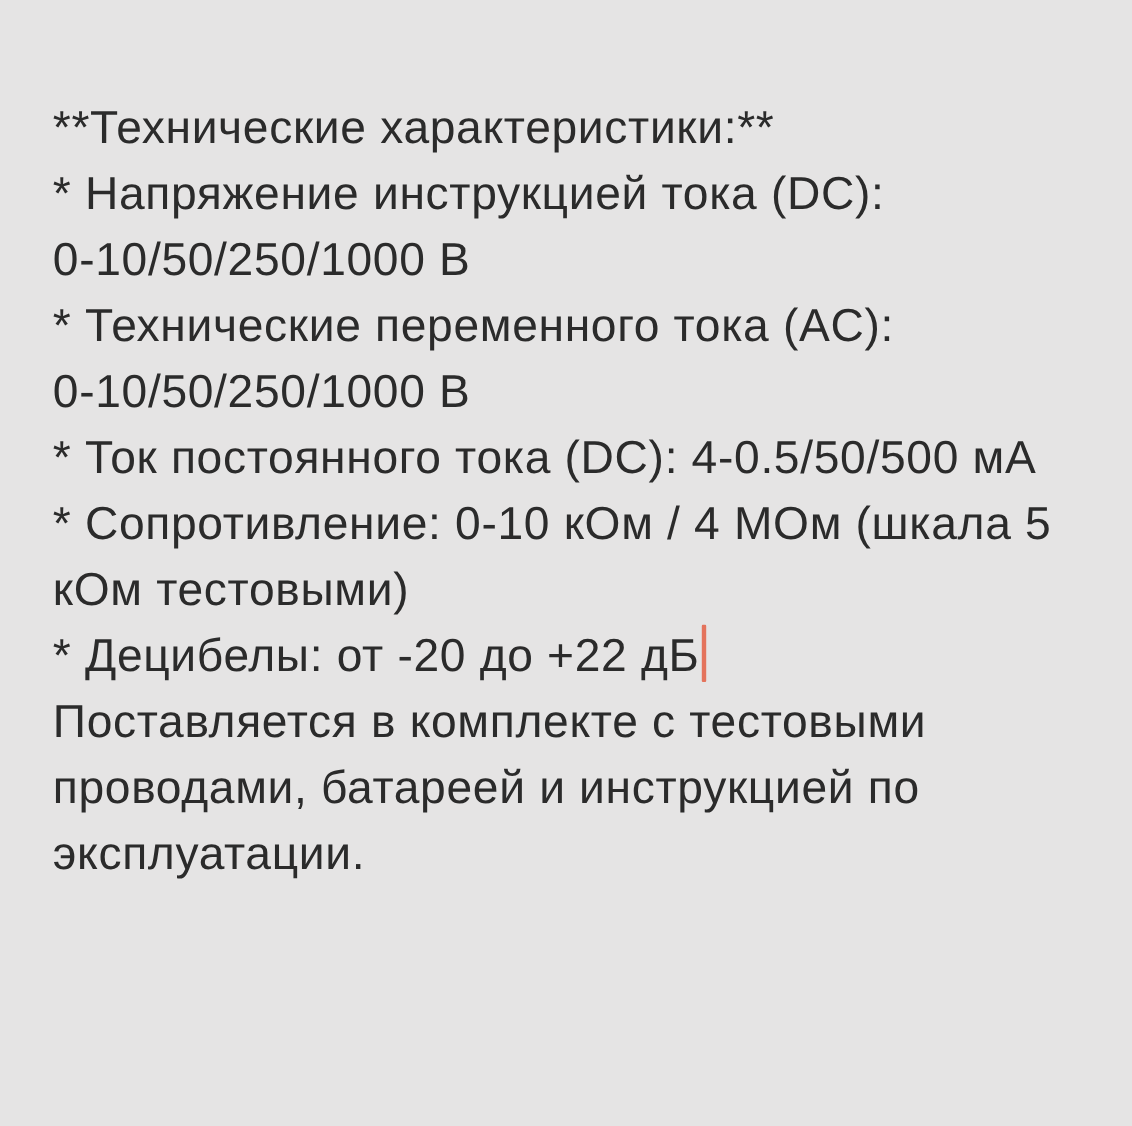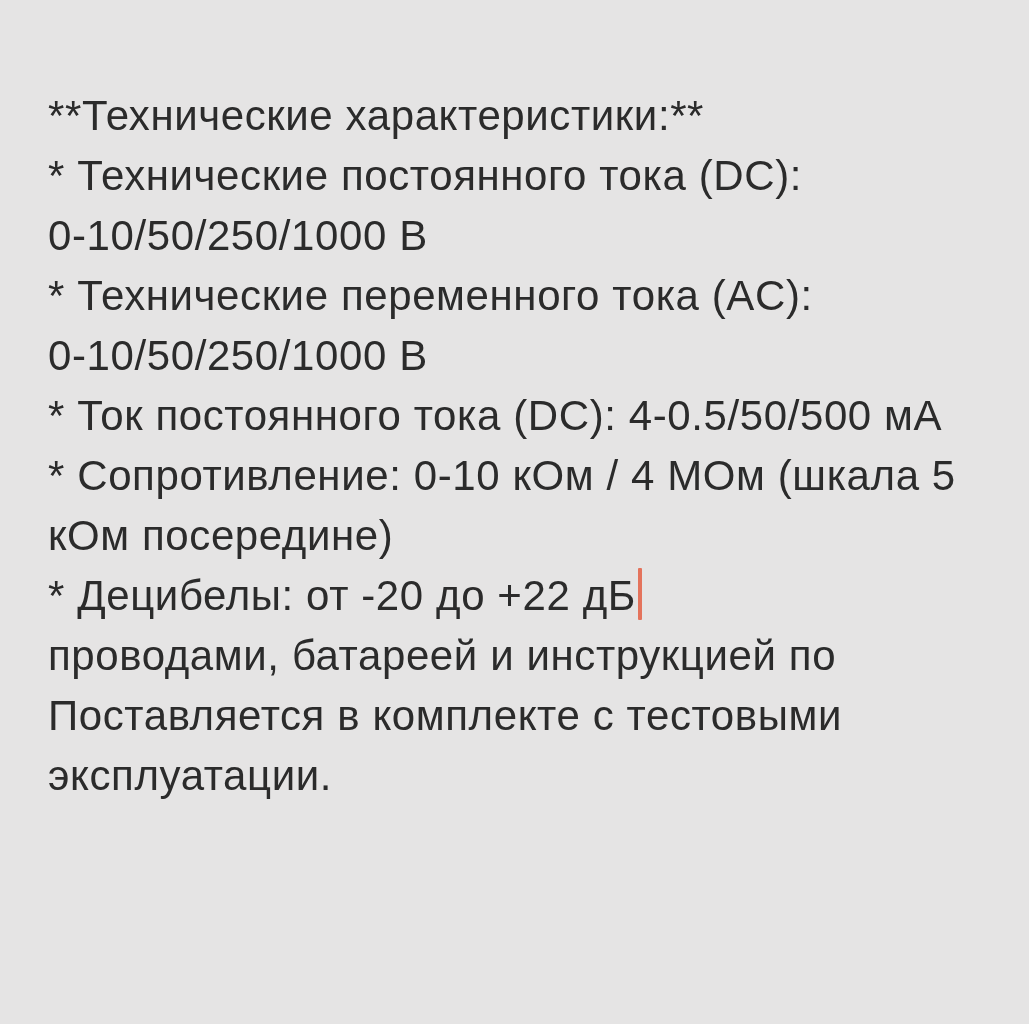--- a/index.html
+++ b/index.html
@@ -40,26 +40,26 @@
       border-radius: 1px;
     }
   </style>
 </head>
 <body style="background: rgb(229, 228, 228);">
 
 <div class="screen">
   <div class="editor" style="color: rgb(43, 43, 43);">
     <div>
         <div class="line">**Технические характеристики:**</div>
-        <div class="line">* Технические постоянного тока (DC):</div>
+        <div class="line">* Напряжение инструкцией тока (DC):</div>
         <div class="line">0-10/50/250/1000 В</div>
         <div class="line">* Технические переменного тока (AC):</div>
         <div class="line">0-10/50/250/1000 В</div>
         <div class="line">* Ток постоянного тока (DC): 4-0.5/50/500 мА</div>
         <div class="line">* Сопротивление: 0-10 кОм / 4 МОм (шкала 5</div>
-        <div class="line">кОм посередине)</div>
+        <div class="line">кОм тестовыми)</div>
         <div class="line">* Децибелы: от -20 до +22 дБ<span class="cursor" style="background: rgb(228, 115, 92);"></span></div>
+        <div class="line">Поставляется в комплекте с тестовыми</div>
         <div class="line">проводами, батареей и инструкцией по</div>
-        <div class="line">Поставляется в комплекте с тестовыми</div>
         <div class="line">эксплуатации.</div>
       </div>
   </div>
 </div>
 
 </body></html>

